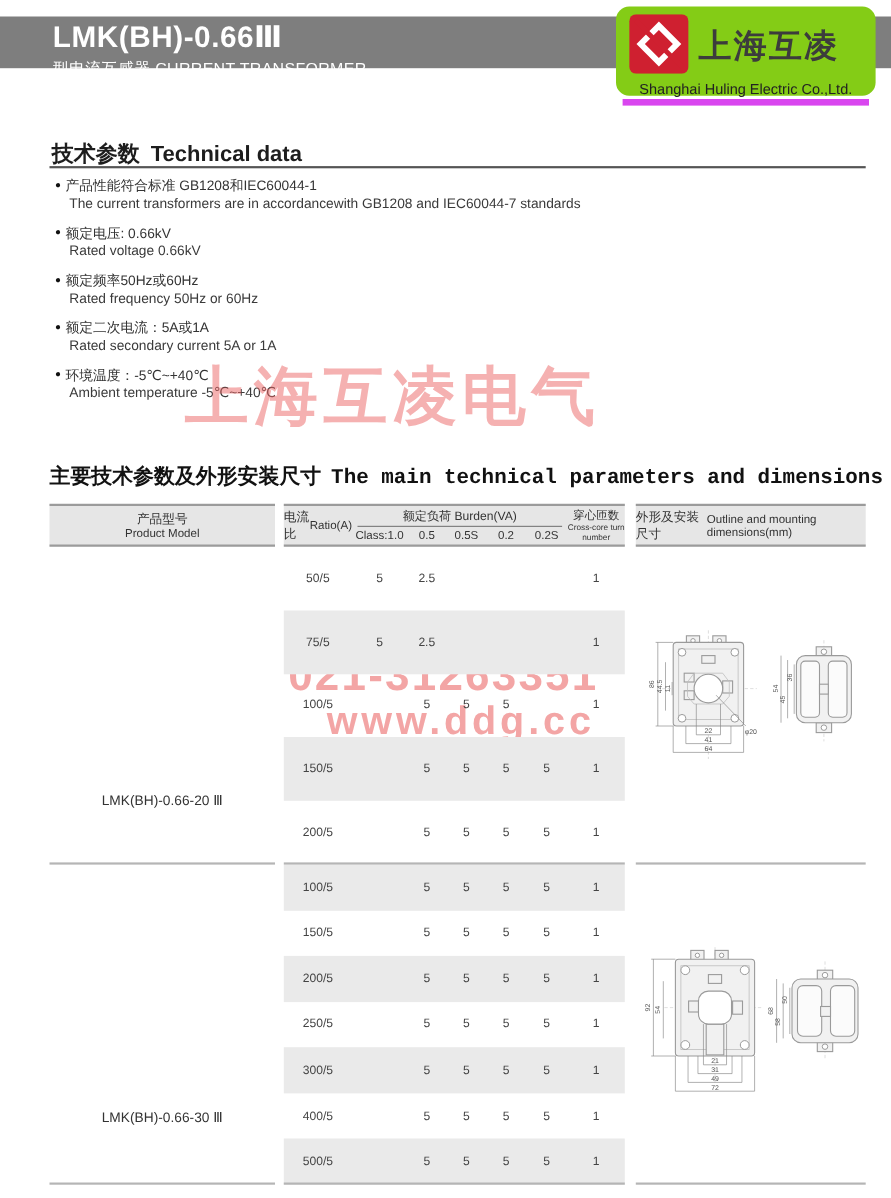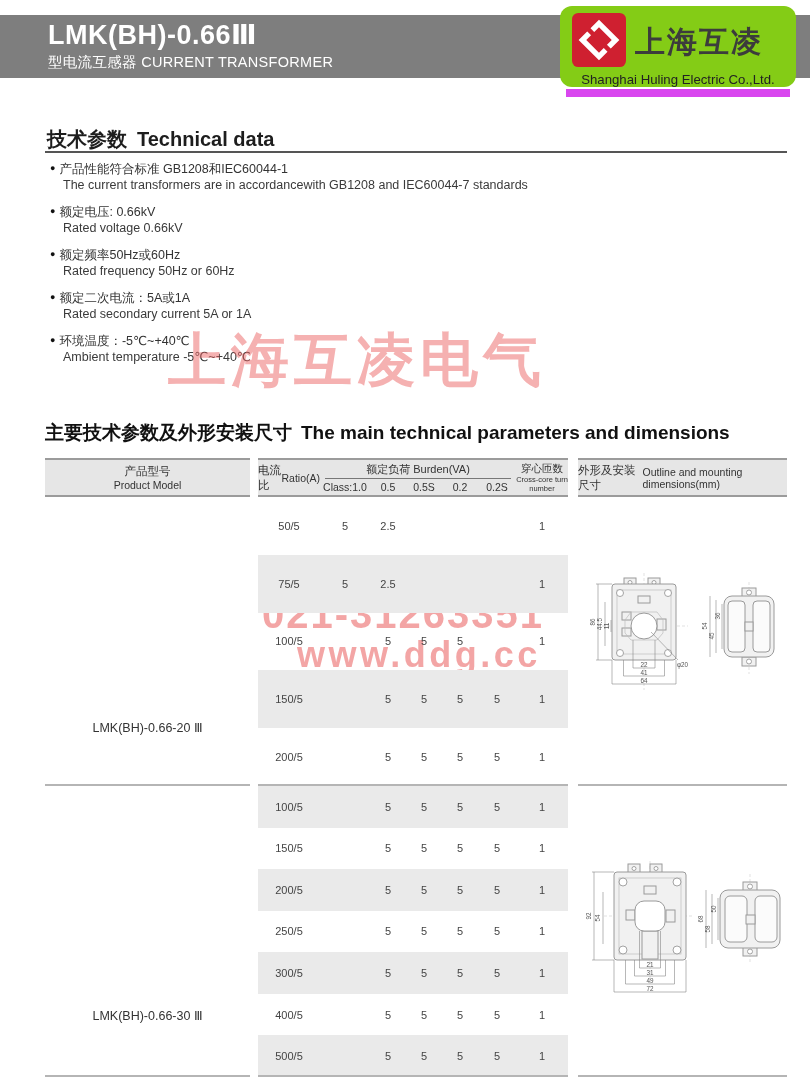--- a/index.html
+++ b/index.html
@@ -5,43 +5,43 @@
   * { box-sizing: border-box; margin: 0; padding: 0; }
   html,body { width:810px; height:1089px; }
   body {
     position: relative;
     background: #ffffff;
     font-family: "Liberation Sans", "DejaVu Sans", sans-serif;
     overflow: hidden;
     color:#333;
   }
   
-  .topbar { position:absolute; left:0; top:15px; width:810px; height:63px; background:#7e7e7e; }
+  .topbar { position:absolute; left:0; top:15px; width:810px; height:47px; background:#7e7e7e; }
   .tb-model { position:absolute; left:48px; top:4px; color:#fff; font-size:27px; font-weight:bold; letter-spacing:.5px; }
   .tb-sub { position:absolute; left:48px; top:38px; color:#fff; font-size:14.5px; letter-spacing:.3px; }
   .logo-panel { position:absolute; right:14px; top:-9px; width:236px; height:81px; background:#84cc16; border-radius:12px; }
   .logo-row { display:flex; align-items:center; padding:7px 8px 0 12px; }
   .brand-cn { font-size:30px; font-weight:bold; color:#3c3c3c; margin-left:9px; letter-spacing:2px; white-space:nowrap; }
-  .brand-en { margin:1px 6px 0 6px; font-size:13.2px; color:#222; text-align:center; border-bottom:8px solid #d946ef; padding-bottom:2px; white-space:nowrap; }
+  .brand-en { margin:1px 6px 0 6px; font-size:13.2px; color:#222; text-align:center; border-bottom:6px solid #d946ef; padding-bottom:2px; white-space:nowrap; }
   
   .tech-title { position:absolute; left:47px; top:126px; font-size:20px; font-weight:bold; color:#1d1d1d; }
   .tech-title .en { margin-left:10px; }
   .tech-rule { position:absolute; left:45px; top:151px; width:742px; height:2px; background:#555; }
   .bullets { position:absolute; left:50px; top:161px; width:710px; }
   .bullet { margin-bottom:11px; font-size:12.5px; color:#333; line-height:1.28; }
   .bullet .dot { font-size:9px; vertical-align:2px; margin-right:4px; color:#111; }
   .b-en { margin-left:13px; color:#3a3a3a; }
   
   .wm { position:absolute; font-weight:bold; white-space:nowrap; pointer-events:none; }
   .wm-big  { left:168px; top:322px; font-size:58px; letter-spacing:5px; color:rgba(235,100,100,.50); }
   .wm-phone{ left:262px; top:592px; font-size:40px; letter-spacing:2px; color:rgba(240,140,140,.78); }
   .wm-site { left:297px; top:634px; font-size:36px; letter-spacing:3.5px; color:rgba(240,140,140,.78); }
   
   .sec2-title { position:absolute; left:45px; top:420px; font-size:19px; font-weight:bold; color:#111; }
-  .sec2-title .en { margin-left:9px; }
+  .sec2-title .en { margin-left:9px;font-family:Liberation Mono, monospace; }
   
   .dtable { position:absolute; left:45px; top:458px; width:742px; height:469px; }
   .hblock { position:absolute; top:0; height:39px; background:#e6e6e6;
             border-top:2px solid #9b9b9b; border-bottom:2px solid #9b9b9b;
             display:flex; align-items:center; justify-content:center; }
   .hb-a { left:0; width:205px; flex-direction:column; }
   .hb-b { left:213px; width:310px; }
   .hb-c { left:533px; width:209px; flex-direction:row; }
   .h-cn { font-size:11.5px; color:#333; }
   .h-en { font-size:10.5px; color:#333; }

